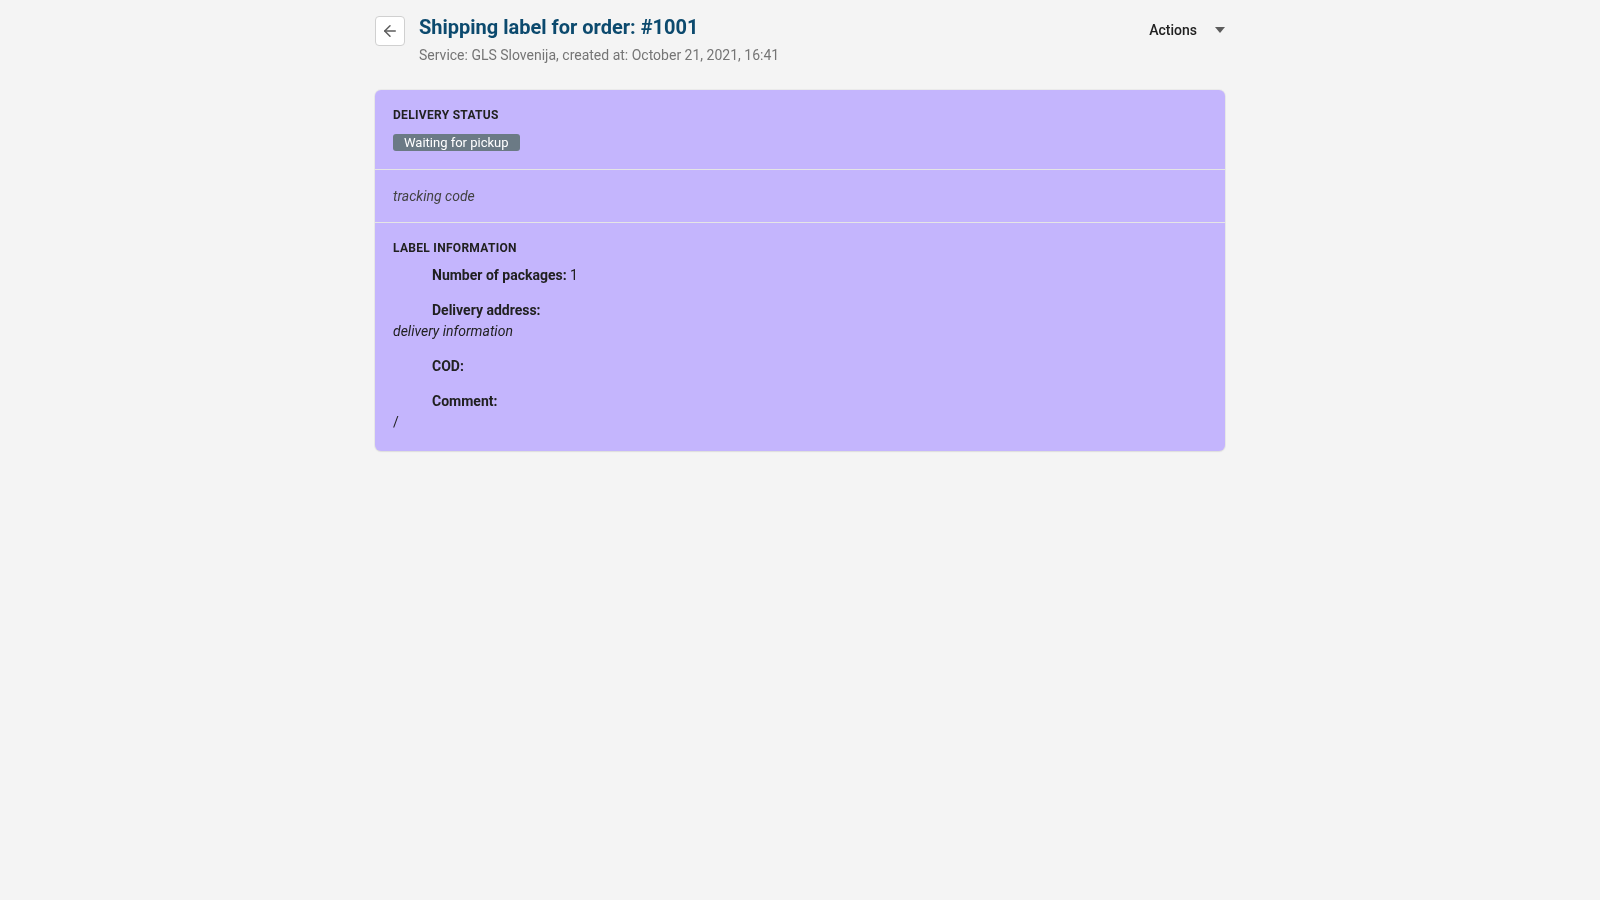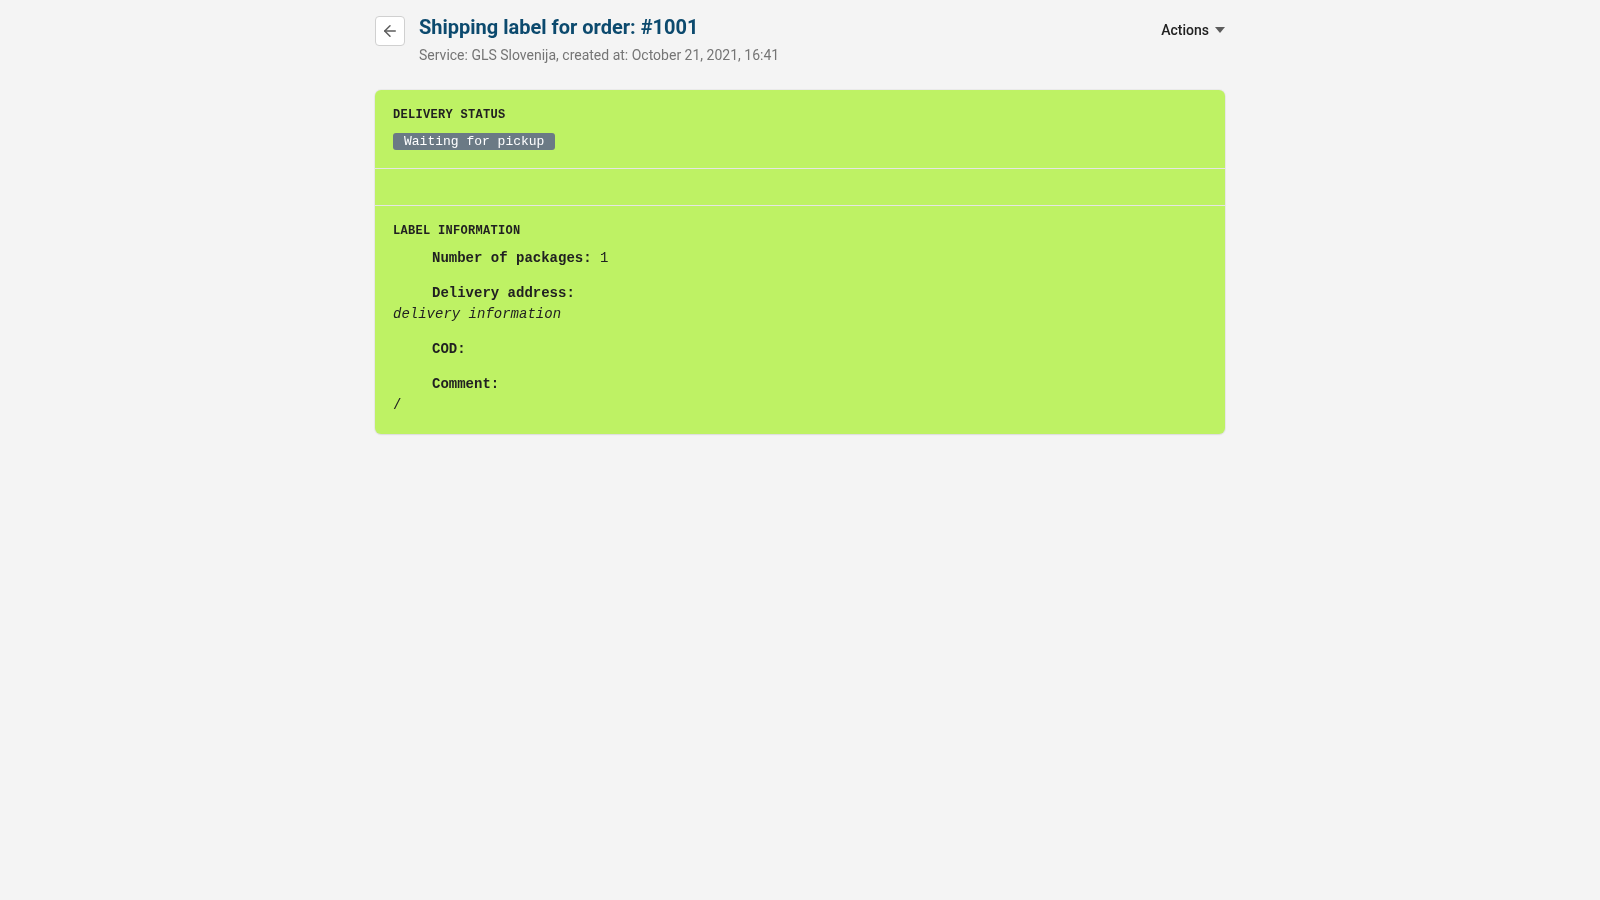--- a/index.html
+++ b/index.html
@@ -61,32 +61,31 @@
       line-height: 1.4;
     }
     .actions-button {
       display: flex;
       align-items: center;
       cursor: pointer;
       font-size: 14px;
       font-weight: 500;
       color: #212121;
       margin-top: 8px;
-      gap: 6px;
+      gap: 18px;
     }
     .actions-button svg {
       width: 10px;
       height: 10px;
       fill: #5c5c5c;
     }
     .card {
-      background: #bef264;
+      background: #c4b5fd;
       border-radius: 6px;
       box-shadow: 0 1px 2px rgba(0,0,0,0.06), 0 0 0 1px rgba(0,0,0,0.04);
-      font-family: Liberation Mono, monospace;
     }
     .section {
       padding: 18px 18px;
       border-bottom: 1px solid #e5e5e5;
     }
     .section:last-child {
       border-bottom: none;
     }
     .section-heading {
       font-size: 12px;
@@ -155,20 +154,21 @@
   </div>
 
   <div class="card">
 
     <div class="section">
       <div class="section-heading">DELIVERY STATUS</div>
       <span class="status-badge">Waiting for pickup</span>
     </div>
 
     <div class="section">
+      <div class="tracking-code">tracking code</div>
     </div>
 
     <div class="section">
       <div class="section-heading">LABEL INFORMATION</div>
 
       <div class="info-row">
         <span class="info-label">Number of packages: </span><span class="info-value">1</span>
       </div>
 
       <div class="info-row">

